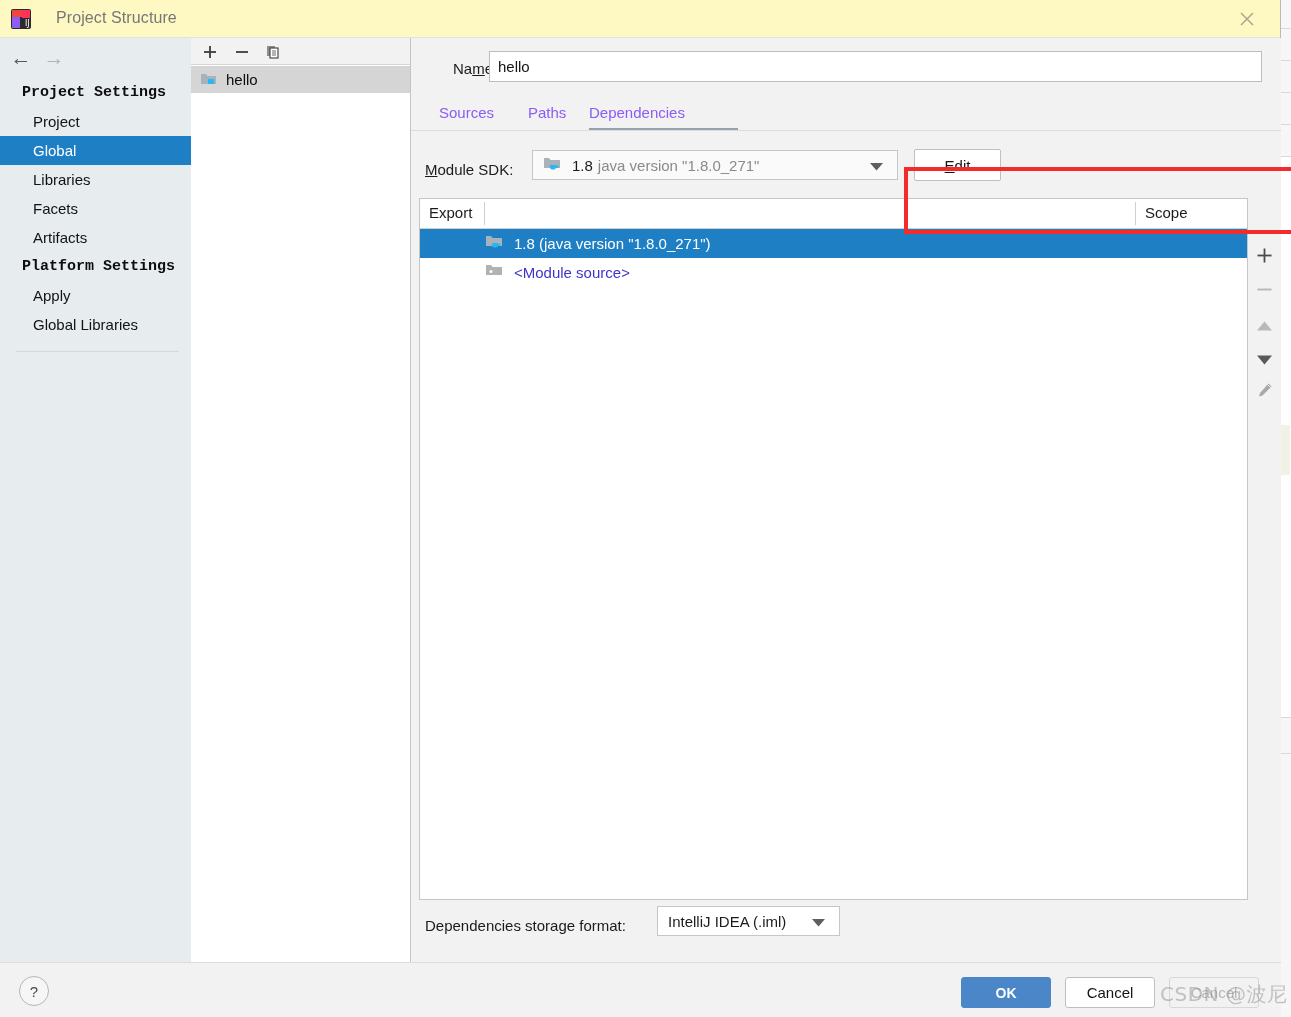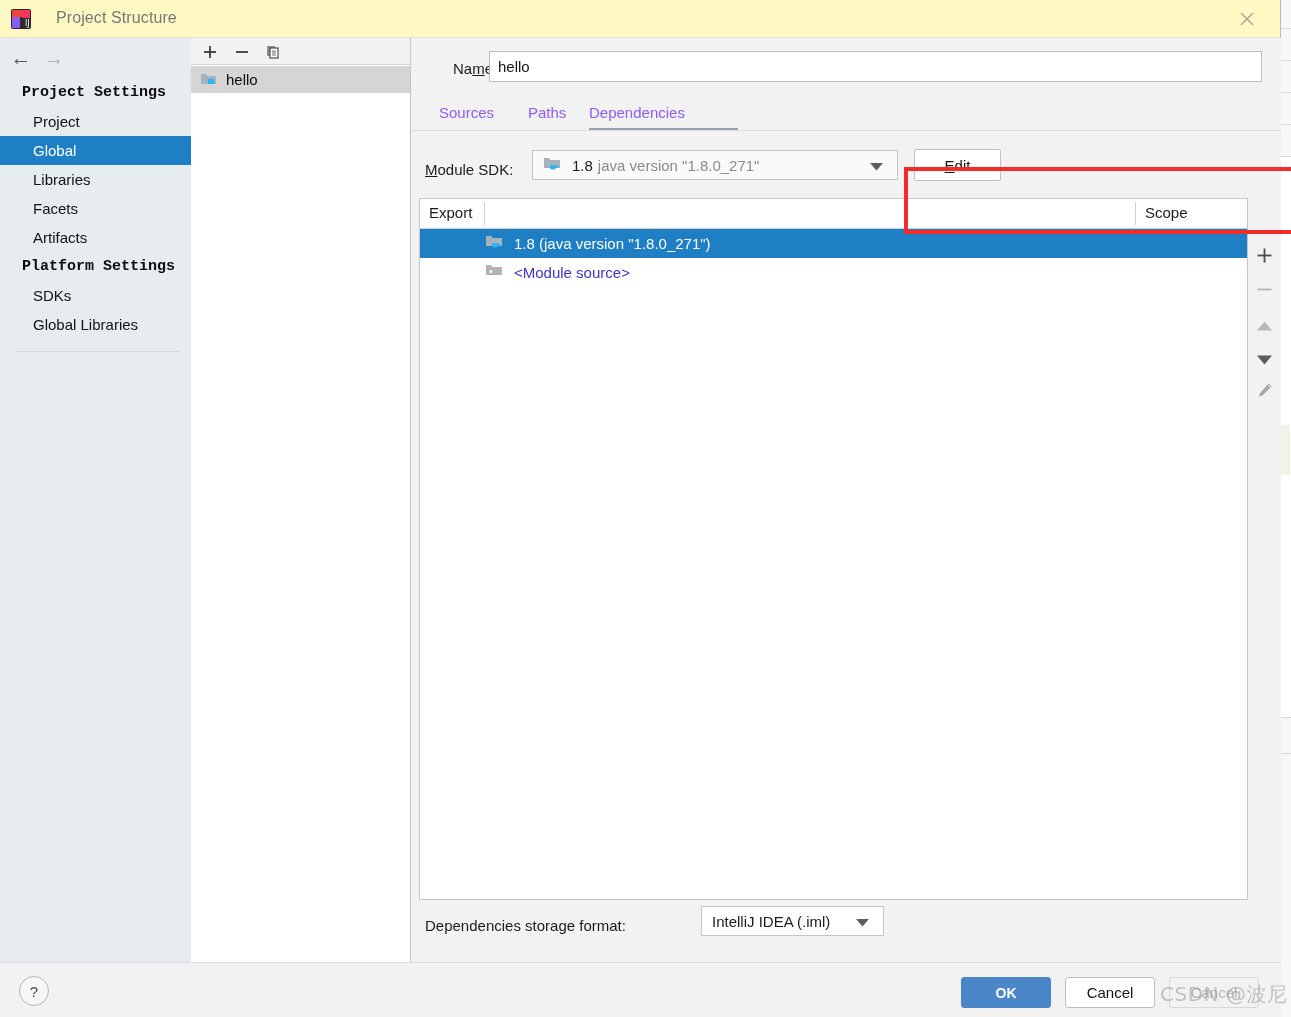--- a/index.html
+++ b/index.html
@@ -395,21 +395,20 @@
     width: 183px; height: 30px;
     background: #ffffff;
     border: 1px solid #c6c6c6;
     box-sizing: border-box;
     display: flex;
     align-items: center;
     padding-left: 10px;
     font-size: 15px;
     color: #1b1b1b;
     cursor: default;
-    margin-left: 44px;
   }
   #storage-combo .combo-arrow {
     position: absolute;
     right: 14px;
   }
 
   
   #footer {
     position: absolute;
     left: 0; top: 962px;
@@ -527,21 +526,21 @@
 
     <div style="position:absolute; left:0; top:40px; width:191px;">
       <div class="side-group">Project Settings</div>
       <div class="side-item">Project</div>
       <div class="side-item selected">Global</div>
       <div class="side-item">Libraries</div>
       <div class="side-item">Facets</div>
       <div class="side-item">Artifacts</div>
 
       <div class="side-group">Platform Settings</div>
-      <div class="side-item">SDKs</div>
+      <div class="side-item">Apply</div>
       <div class="side-item">Global Libraries</div>
 
       <div id="side-sep"></div>
 
     </div>
   </div>
 
   <div id="modules-pane">
     <div id="modules-toolbar">
       <span class="mtb-btn" id="mtb-add">

